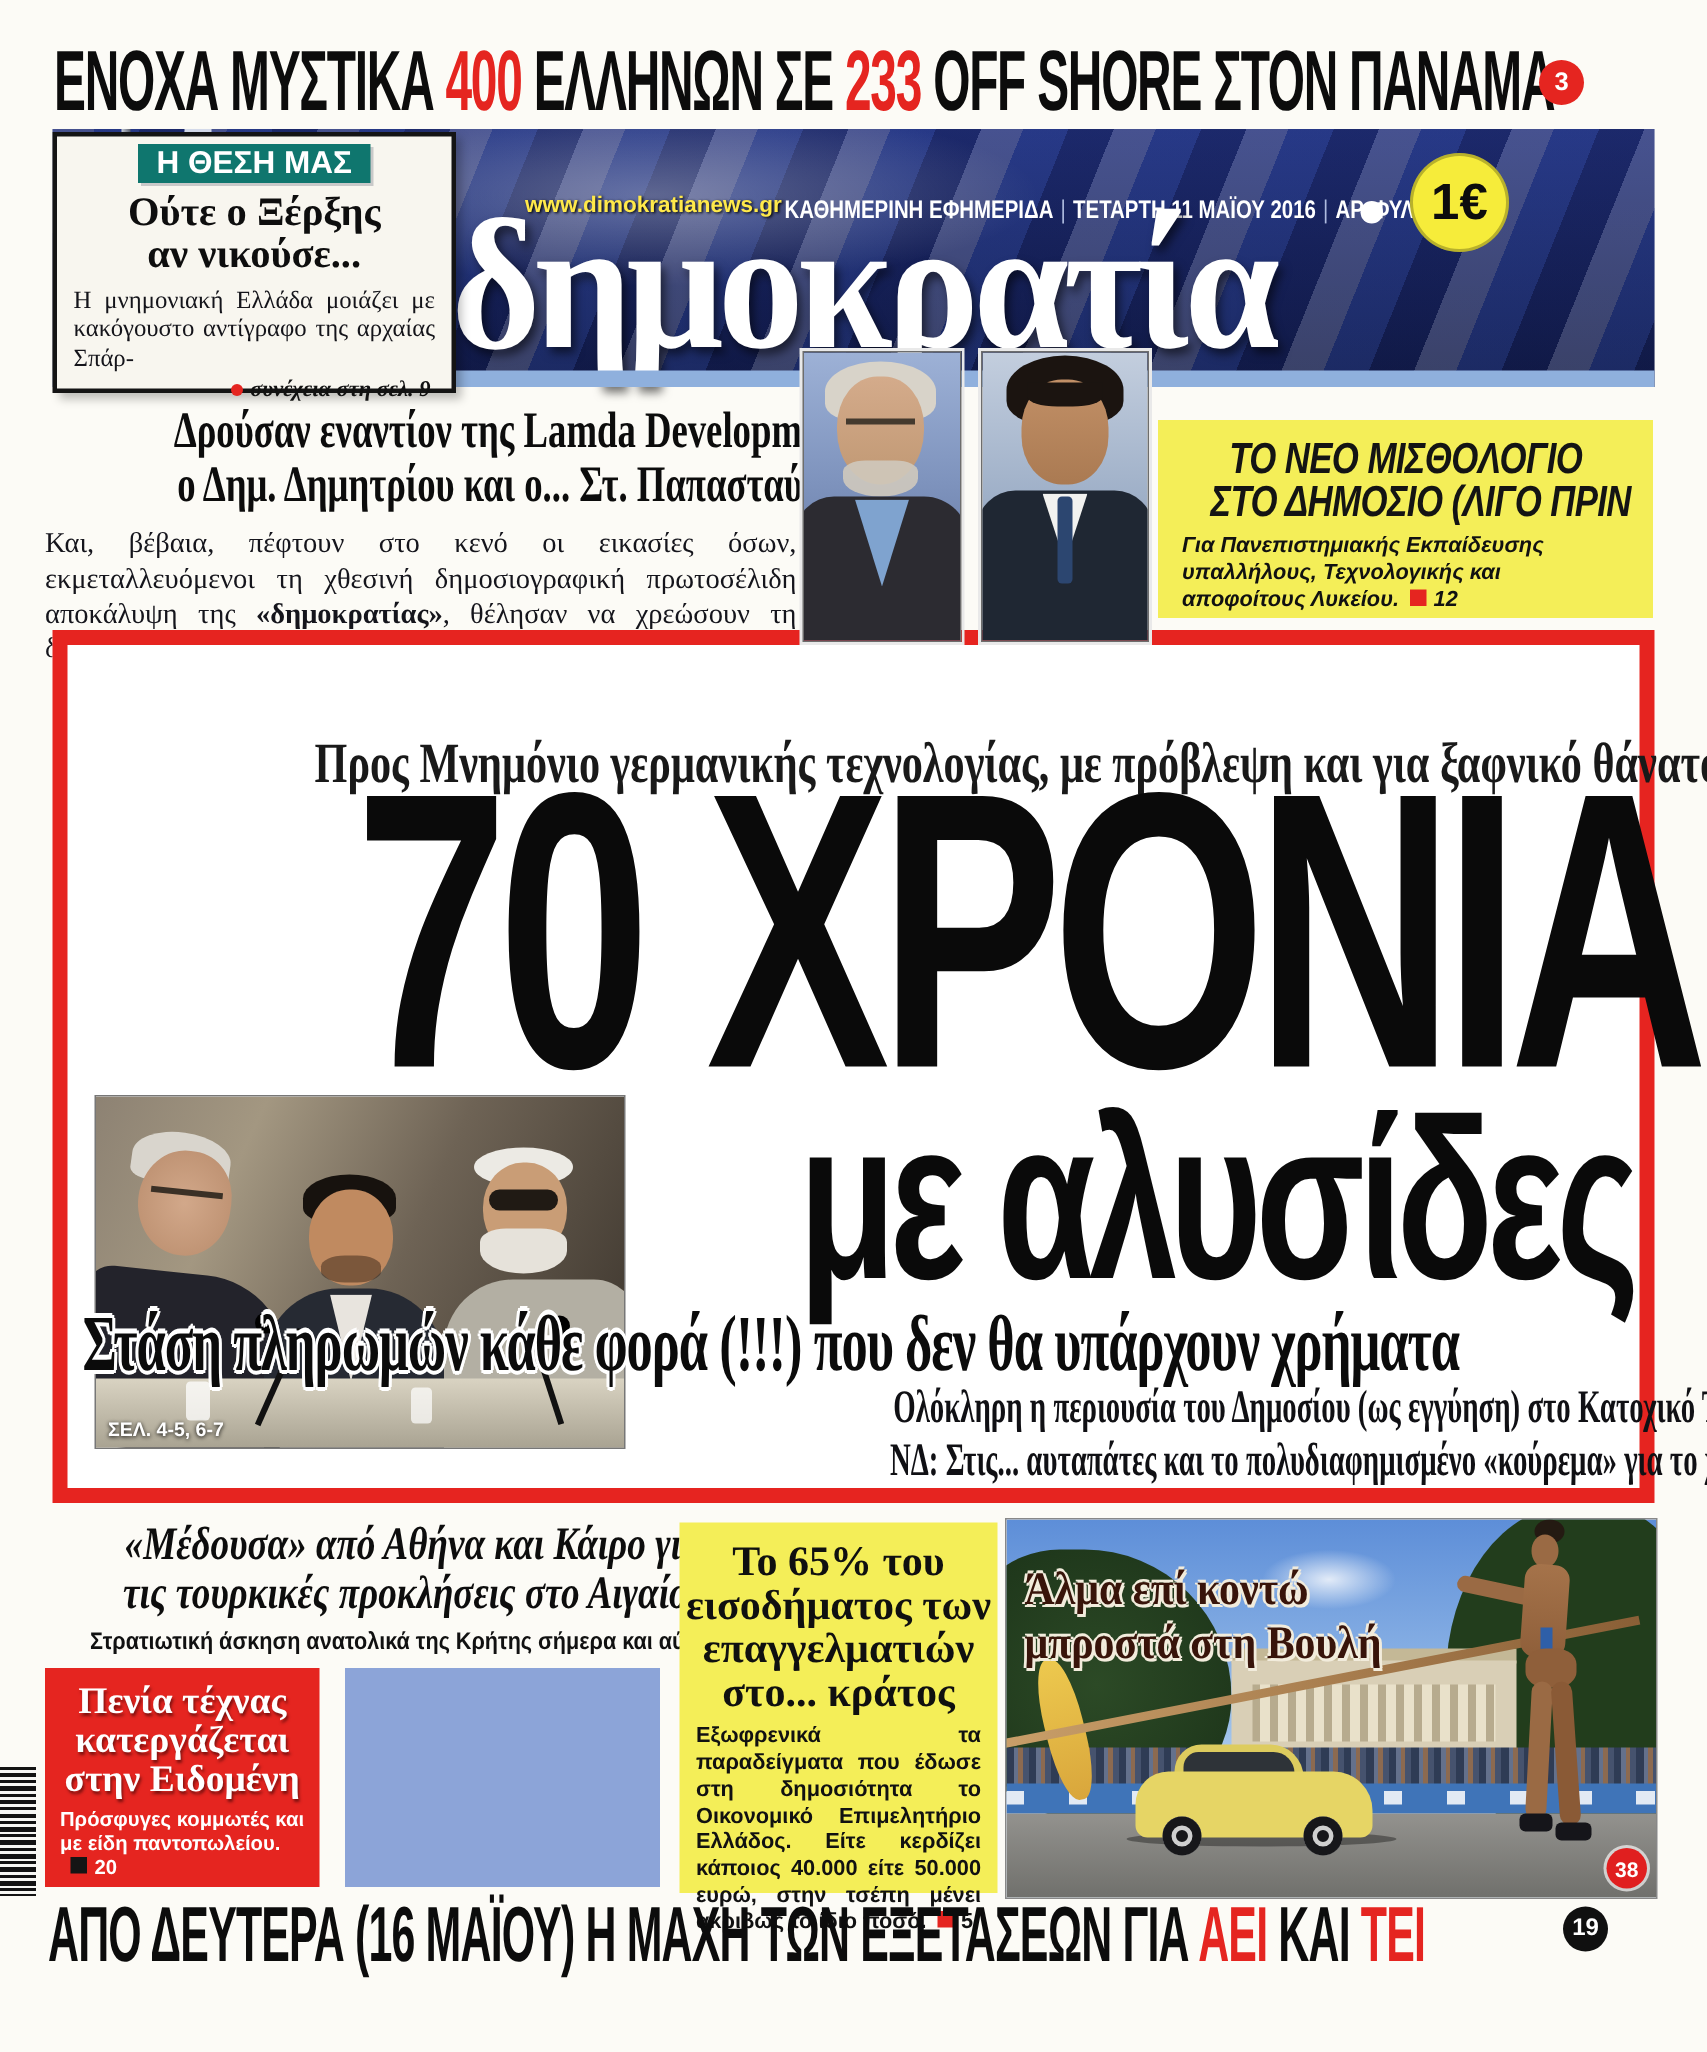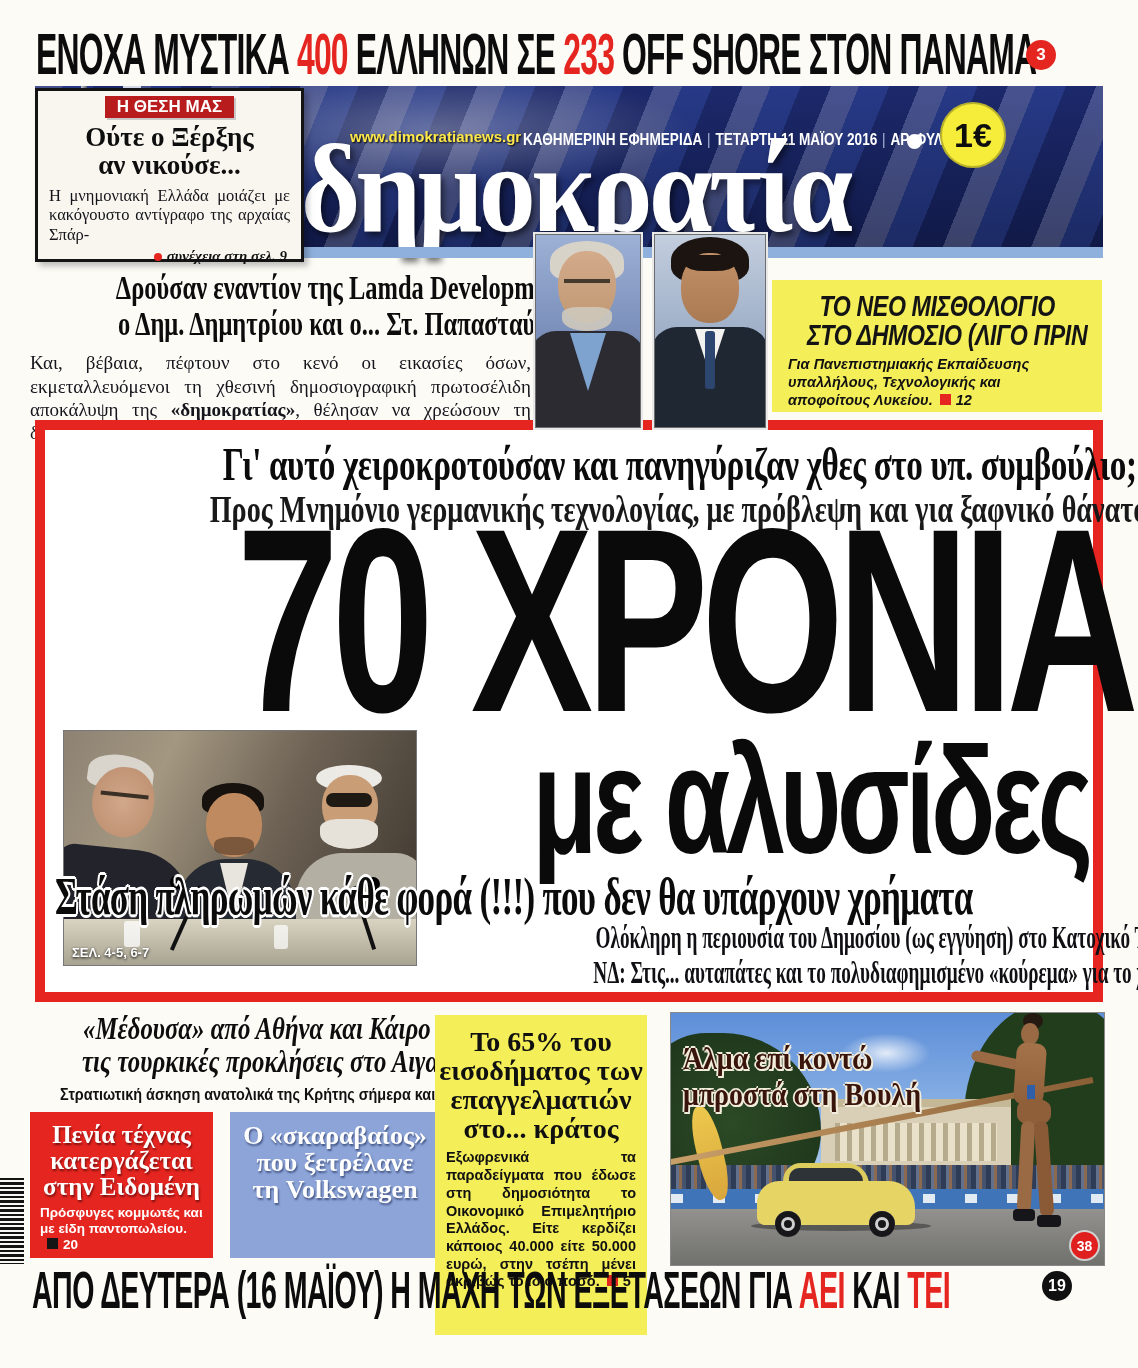--- a/index.html
+++ b/index.html
@@ -38,22 +38,22 @@
   #mastDot{left:872px;top:48px;width:15px;height:15px;border-radius:50%;background:#fff;}
   #mastPrice{left:905px;top:16px;width:66px;height:66px;background:#f6ec3a;color:#0d0d0d;
              font-weight:900;font-size:34px;box-shadow:0 0 0 2px rgba(0,0,0,.25) inset;}
   #mastLogo{left:266px;top:42px;color:#fff;font-weight:900;font-size:124px;line-height:1;letter-spacing:-4px;
             text-shadow:3px 4px 7px rgba(0,0,0,.55);}
   #mastStrip{left:35px;top:247px;width:1068px;height:11px;background:#8fb0dd;z-index:1;}
 
   
   #editorial{left:35px;top:88px;width:263px;height:168px;background:#f8f6ef;border:3px solid #141414;
              z-index:5;box-shadow:4px 4px 6px rgba(0,0,0,.25);text-align:center;}
-  #editorialLabel{margin:5px auto 0;width:fit-content;background:#b91c1c;color:#fff;font-weight:700;
-                  font-size:17px;padding:1px 12px;box-shadow:2px 2px 0 #c9c9c9;}
+  #editorialLabel{margin:5px auto 0;width:fit-content;background:#0f766e;color:#fff;font-weight:700;
+                  font-size:21px;padding:1px 12px;box-shadow:2px 2px 0 #c9c9c9;}
   #editorialTitle{font-weight:900;font-size:27px;line-height:1.05;margin-top:5px;color:#0e0e0e;}
   #editorialBody{font-size:16.5px;line-height:1.2;text-align:justify;padding:6px 11px 0;color:#14141a;}
   #editorialMore{margin-top:3px;padding-right:14px;text-align:right;font-style:italic;font-weight:700;font-size:15px;}
   #editorialMore .dot{display:inline-block;width:8px;height:8px;border-radius:50%;background:#e52520;margin-right:5px;}
 
   
   .portrait{z-index:7;border:1px solid #6d6d6d;box-shadow:0 0 0 2px #e9e9e9;overflow:hidden;}
   #portrait1{left:535px;top:234px;width:104px;height:192px;}
   #portrait2{left:654px;top:234px;width:110px;height:192px;}
   .portrait .abs{position:absolute;}
@@ -94,21 +94,21 @@
   #medusa .t{font-style:italic;font-weight:900;font-size:31px;line-height:1.08;color:#0d0d0d;}
   #medusaSub{margin-top:7px;font-weight:700;font-size:16px;}
 
   
   #idomeni{left:30px;top:1112px;width:183px;height:146px;background:#e52520;text-align:center;color:#fff;}
   #idomeni .t{font-weight:900;font-size:25px;line-height:1.04;text-shadow:1px 2px 2px rgba(40,0,0,.55);}
   #idomeniSub{margin-top:5px;padding:0 10px;font-weight:700;font-size:13.5px;line-height:1.2;text-align:left;}
   #beetle{left:230px;top:1112px;width:210px;height:146px;background:#8ca4d8;text-align:center;color:#fff;}
   #beetle .t{font-weight:900;font-size:26px;line-height:1.04;text-shadow:1px 2px 2px rgba(10,20,60,.55);}
   #beetleSub{margin-top:5px;padding:0 10px;font-weight:700;font-size:13.5px;line-height:1.2;text-align:left;}
-  #taxBox{left:435px;top:1015px;width:212px;height:320px;background:#f4ee58;text-align:center;}
+  #taxBox{left:453px;top:1015px;width:212px;height:247px;background:#f4ee58;text-align:center;}
   #taxBox .t{font-weight:900;font-size:28px;line-height:1.04;color:#101010;}
   #taxSub{margin-top:6px;padding:0 11px;font-weight:700;font-size:14.5px;line-height:1.22;text-align:justify;}
 
   
   #vault{left:670px;top:1012px;width:433px;height:252px;border:1px solid #888;overflow:hidden;z-index:1;}
   #vault .abs{position:absolute;}
   #vaultHl{left:12px;top:28px;z-index:6;}
   #vaultHl .t{font-weight:900;font-size:31px;line-height:1.15;color:#38140a;
     text-shadow:2px 0 0 #f2ecdc,-2px 0 0 #f2ecdc,0 2px 0 #f2ecdc,0 -2px 0 #f2ecdc,2px 2px 0 #f2ecdc;}
   #badge38{right:6px;bottom:6px;width:27px;height:27px;background:#e01f1f;font-size:14px;z-index:6;
@@ -189,21 +189,20 @@
 
   <div class="abs" id="salaryBox">
     <div class="ttl" style="margin-top:12px;">
       <div><span class="nw oC sx80">ΤΟ ΝΕΟ ΜΙΣΘΟΛΟΓΙΟ</span></div>
       <div><span class="nw oC sx80">ΣΤΟ ΔΗΜΟΣΙΟ (ΛΙΓΟ ΠΡΙΝ</span></div>
     </div>
     <div id="salarySub"><span>Για Πανεπιστημιακής Εκπαίδευσης υπαλλήλους, Τεχνολογικής και αποφοίτους Λυκείου.</span><span class="sq"></span><b>12</b></div>
   </div>
 
   <div class="abs" id="redbox">
-    <div class="abs serif" id="kicker"><span class="t nw oC sx72">Γι' αυτό χειροκροτούσαν και πανηγύριζαν χθες στο υπ. συμβούλιο;</span></div>
     <div class="abs serif" id="deck"><span class="t nw oC sx74">Προς Μνημόνιο γερμανικής τεχνολογίας, με πρόβλεψη και για ξαφνικό θάνατο</span></div>
     <div class="abs" id="h70"><span class="t nw oC sx70">70 ΧΡΟΝΙΑ</span></div>
 
     <div class="abs" id="ppPhoto">
       <div class="abs" style="inset:0;background:linear-gradient(115deg,#8d8273 0%,#a39781 25%,#6e6355 55%,#3a332b 100%);"></div>
       <div class="abs" style="left:-12px;top:118px;width:140px;height:120px;background:#23232b;border-radius:18px 60px 0 0;transform:rotate(6deg);"></div>
       <div class="abs" style="left:24px;top:24px;width:66px;height:34px;background:#d9d5cd;border-radius:50% 50% 20% 20%;transform:rotate(8deg);"></div>
       <div class="abs" style="left:28px;top:36px;width:62px;height:70px;background:radial-gradient(#d2a88a,#b98c6c);border-radius:50% 46% 48% 52%;transform:rotate(8deg);"></div>
       <div class="abs" style="left:36px;top:62px;width:48px;height:12px;border-top:4px solid #3a3026;transform:rotate(6deg);"></div>
       <div class="abs" style="left:112px;top:128px;width:120px;height:106px;background:#262a33;border-radius:50px 50px 0 0;"></div>
@@ -245,25 +244,20 @@
   <div class="abs serif" id="idomeni">
     <div class="t" style="margin-top:10px;">
       <div>Πενία τέχνας</div>
       <div>κατεργάζεται</div>
       <div>στην Ειδομένη</div>
     </div>
     <div id="idomeniSub" style="font-family:'Liberation Sans',sans-serif;"><span>Πρόσφυγες κομμωτές και με είδη παντοπωλείου.</span><span class="sq black"></span><b>20</b></div>
   </div>
 
   <div class="abs serif" id="beetle">
-    <div class="t" style="margin-top:10px;">
-      <div>Ο «σκαραβαίος»</div>
-      <div>που ξετρέλανε</div>
-      <div>τη Volkswagen</div>
-    </div>
   </div>
 
   <div class="abs serif" id="taxBox">
     <div class="t" style="margin-top:12px;">
       <div>Το 65% του</div>
       <div>εισοδήματος των</div>
       <div>επαγγελματιών</div>
       <div>στο... κράτος</div>
     </div>
     <div id="taxSub" style="font-family:'Liberation Sans',sans-serif;"><span>Εξωφρενικά τα παραδείγματα που έδωσε στη δημοσιότητα το Οικονομικό Επιμελητήριο Ελλάδος. Είτε κερδίζει κάποιος 40.000 είτε 50.000 ευρώ, στην τσέπη μένει ακριβώς το ίδιο ποσό.</span><span class="sq"></span><b>5</b></div>

